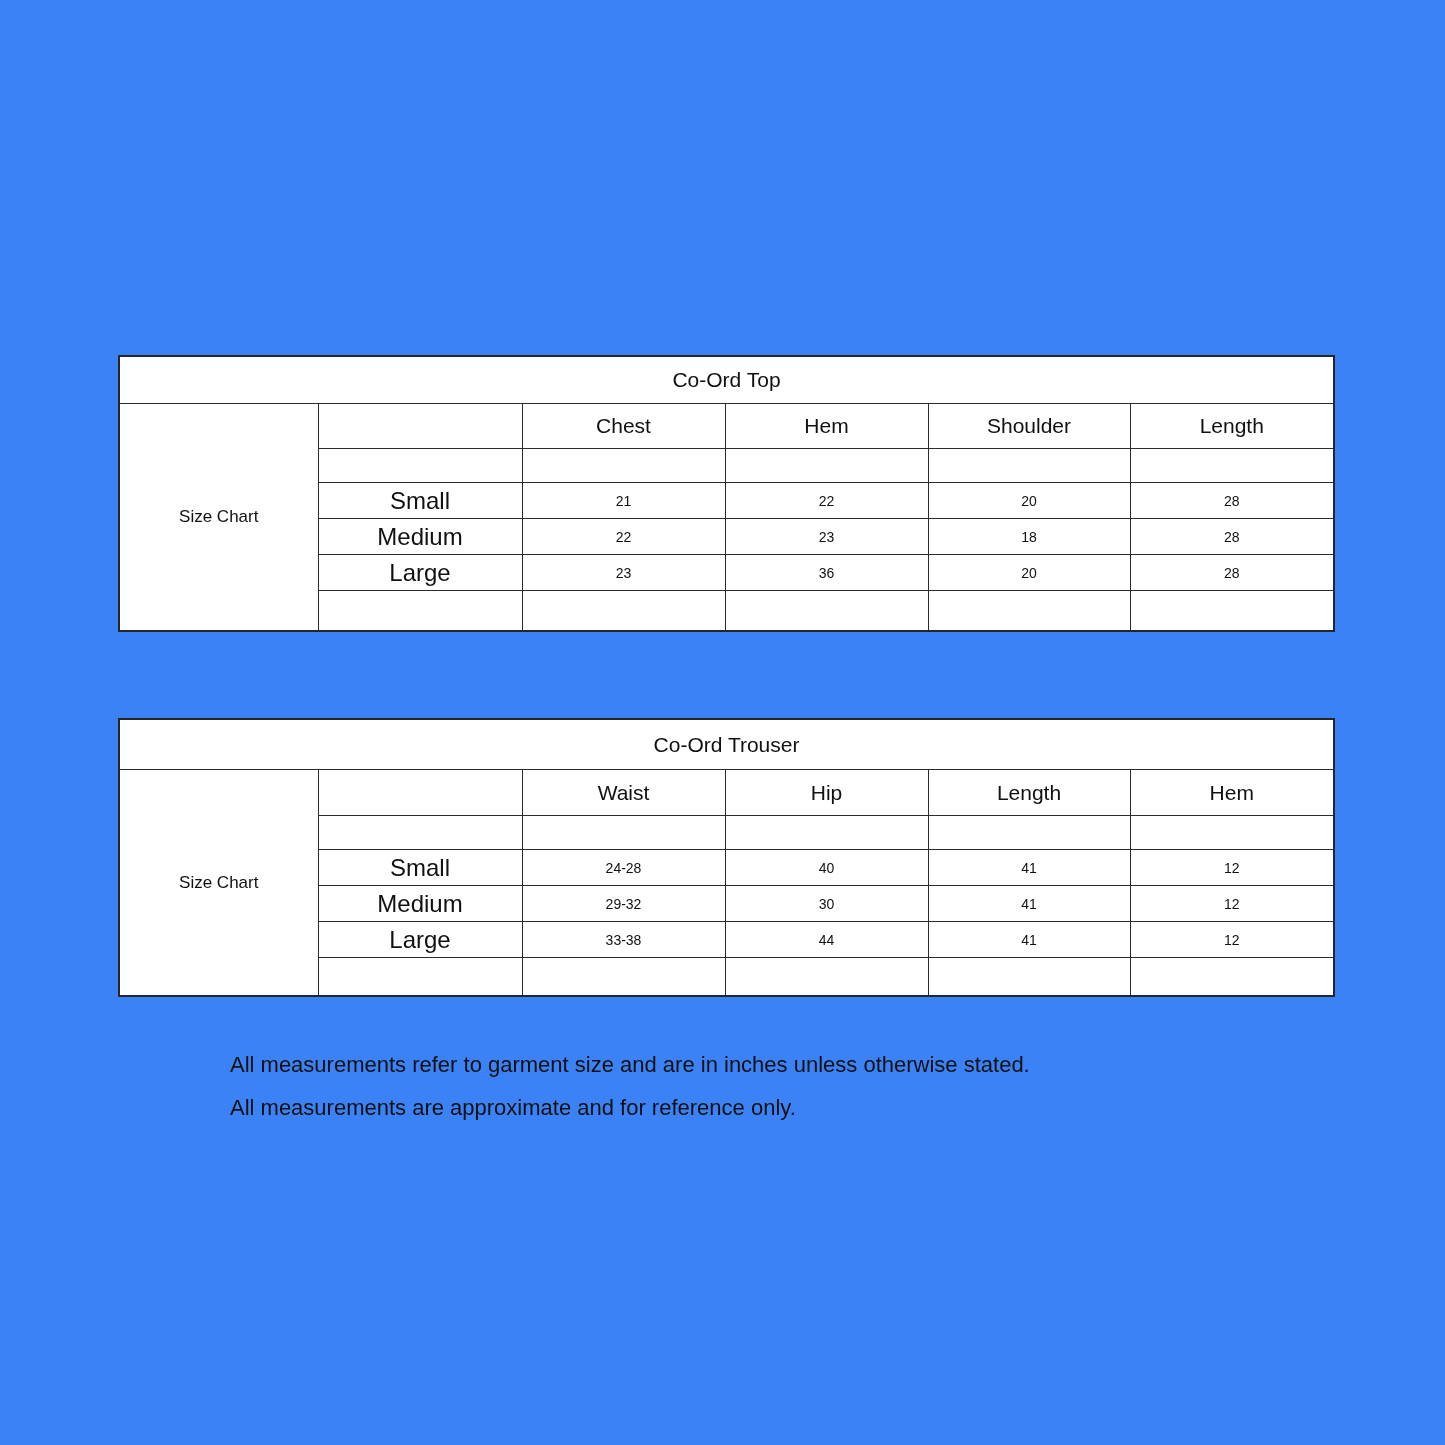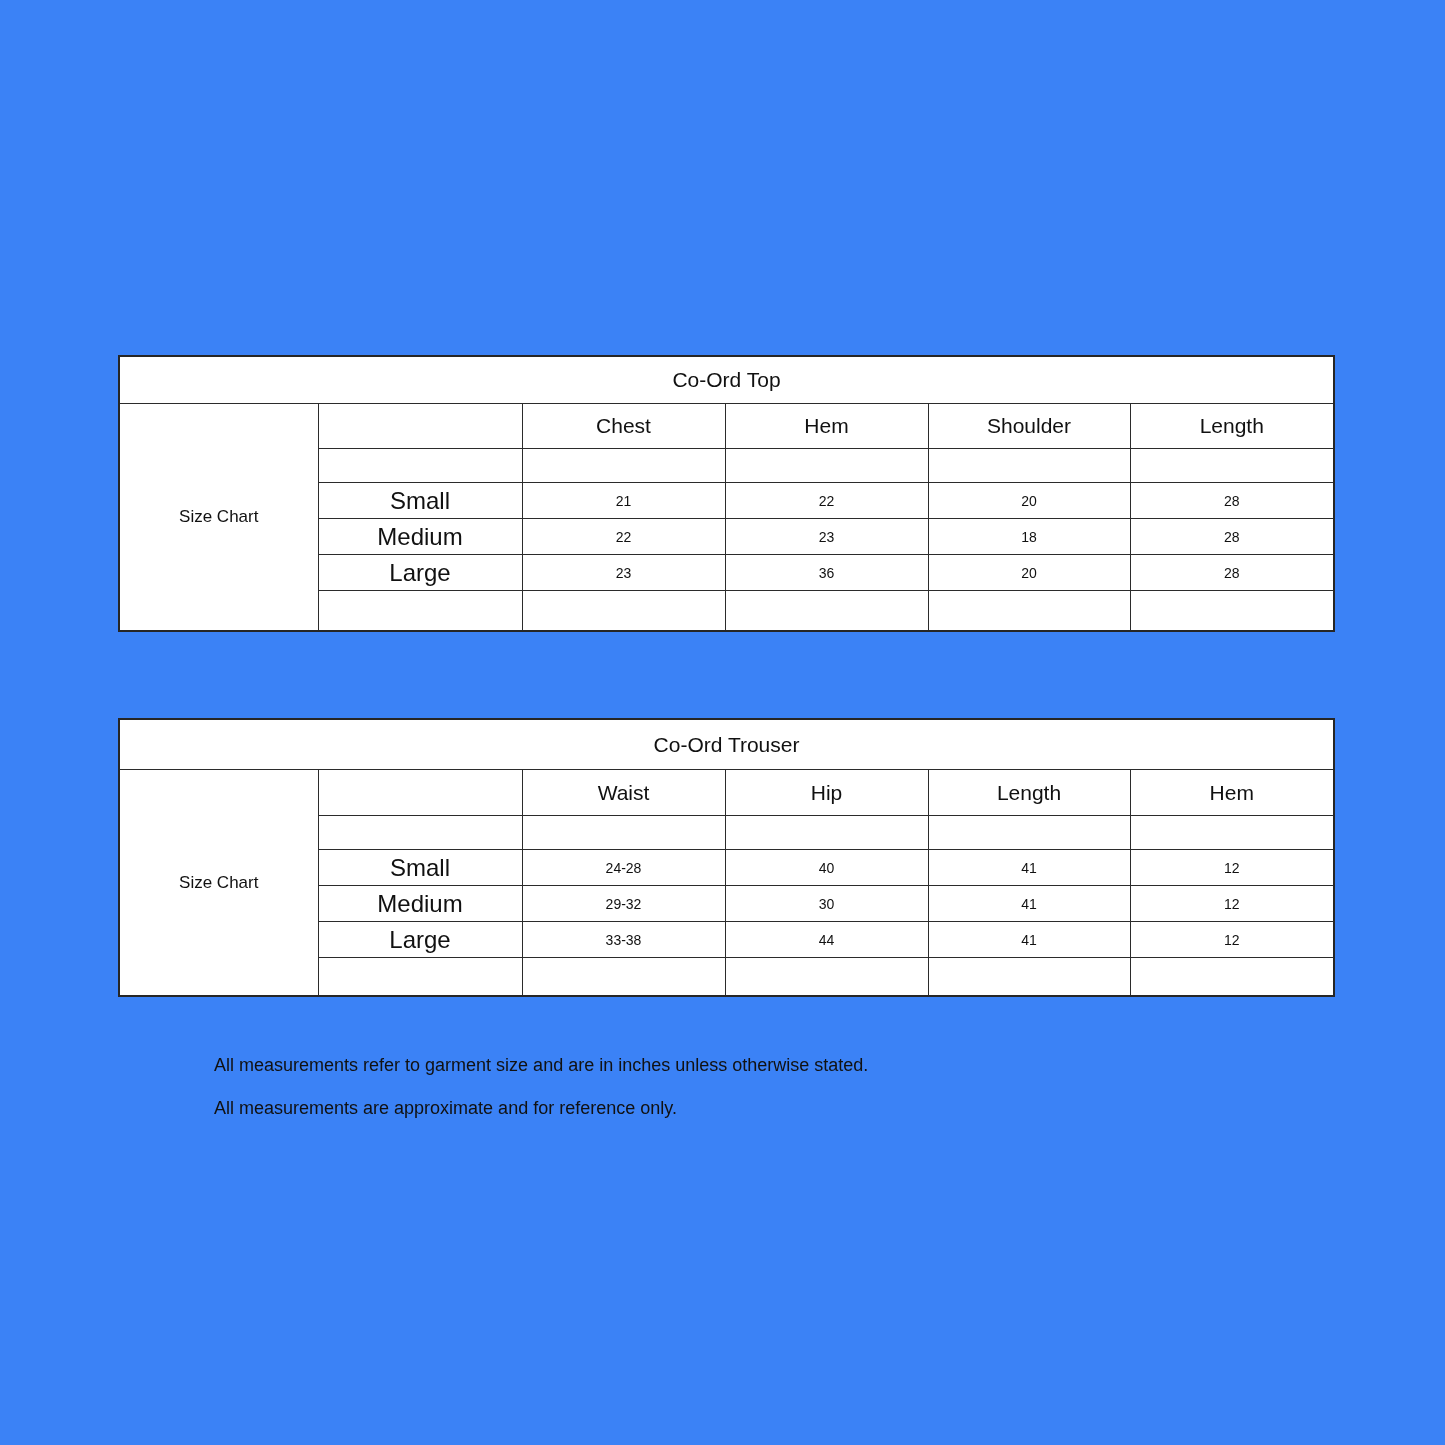--- a/index.html
+++ b/index.html
@@ -45,22 +45,22 @@
   tr.header-row td { height: 44px; }
   tr.spacer-row td { height: 33px; }
   tr.data-row   td { height: 35px; }
   table.table-top     tr.bottom-row td { height: 39px; }
   table.table-trouser tr.title-row  td { height: 49px; }
   table.table-trouser tr.header-row td { height: 45px; }
   table.table-trouser tr.bottom-row td { height: 37px; }
 
   .note {
     position: absolute;
-    left: 214px;
-    font-size: 18px;
+    left: 230px;
+    font-size: 22px;
     line-height: 22px;
     color: #111111;
     white-space: nowrap;
   }
   .note-1 { top: 1054px; }
   .note-2 { top: 1097px; text-align: right; }
 </style>
 </head>
 <body>
 

